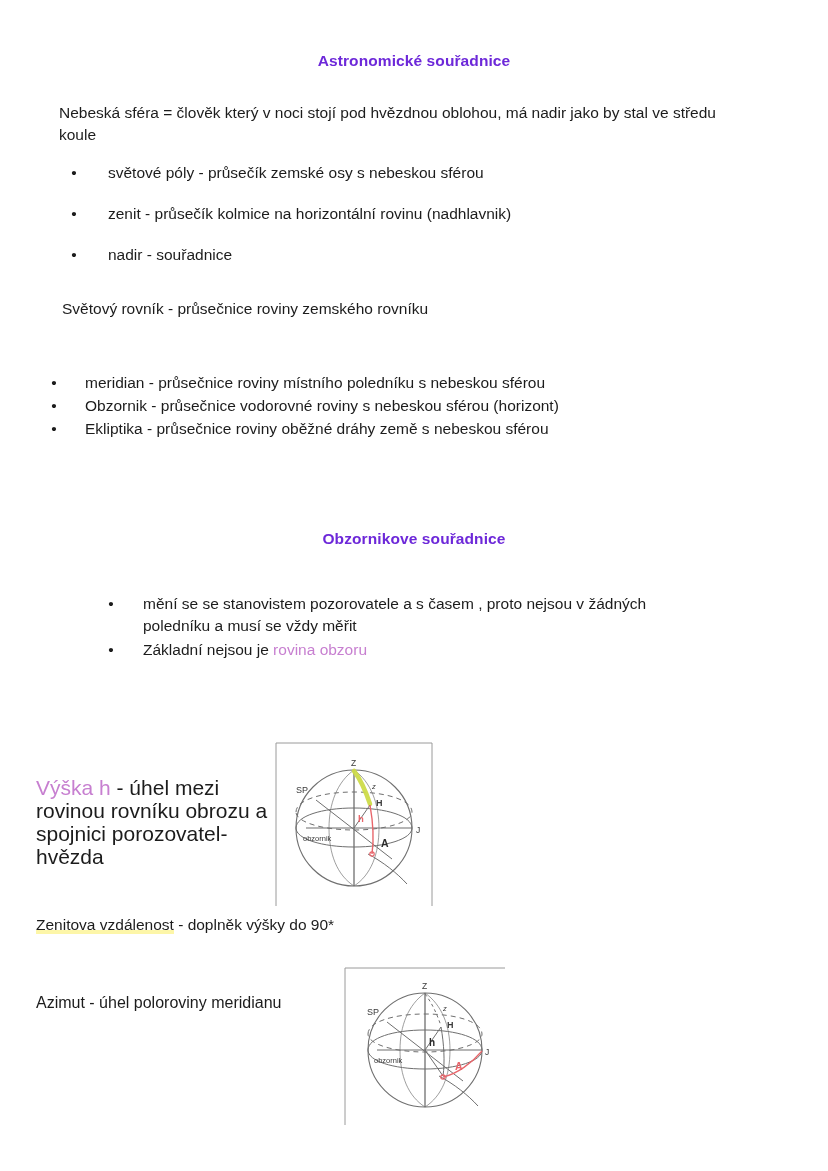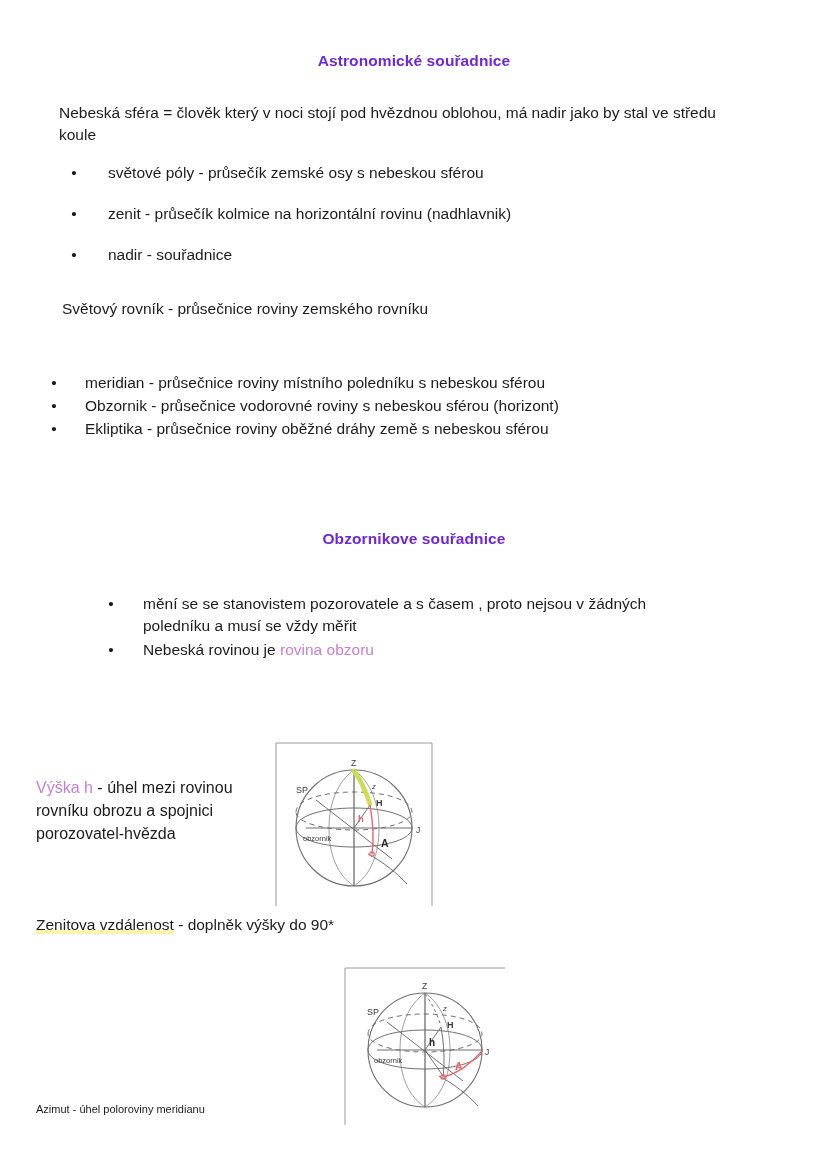--- a/index.html
+++ b/index.html
@@ -101,35 +101,35 @@
     background-image: linear-gradient(to top, #fdf6a8 0px, #fdf6a8 4px, transparent 4px);
     padding-bottom: 1px;
   }
 
   
   #vyska-text {
     position: absolute;
     left: 36px;
     top: 776px;
     width: 240px;
-    font-size: 16px;
+    font-size: 21px;
     line-height: 23px;
   }
   #zenit-text {
     position: absolute;
     left: 36px;
     top: 914px;
     font-size: 15.5px;
     line-height: 22px;
   }
   #azimut-text {
     position: absolute;
     left: 36px;
-    top: 1098px;
-    font-size: 11px;
+    top: 992px;
+    font-size: 16px;
     line-height: 22px;
   }
 
   
   .figure {
     position: absolute;
   }
   #figure-1 {
     left: 275px;
     top: 742px;
@@ -187,21 +187,21 @@
 
   <div class="heading" id="heading-2">Obzornikove souřadnice</div>
 
   <ul class="bullet-list" id="list-horizon">
     <li class="bullet-item">
       <span class="dot">•</span>
       <span class="btxt">mění se se stanovistem pozorovatele a s časem , proto nejsou v žádných poledníku a musí se vždy měřit</span>
     </li>
     <li class="bullet-item">
       <span class="dot">•</span>
-      <span class="btxt"><span>Nebeská rovinou je </span><span class="accent-pink">rovina obzoru</span></span>
+      <span class="btxt"><span>Základní nejsou je </span><span class="accent-pink">rovina obzoru</span></span>
     </li>
   </ul>
 
   <div id="vyska-text"><span class="accent-pink">Výška h</span><span> - úhel mezi rovinou rovníku obrozu a spojnici porozovatel-hvězda</span></div>
 
   <div class="figure" id="figure-1">
     <svg width="159" height="165" viewBox="0 0 159 165" xmlns="http://www.w3.org/2000/svg">
 
       <path d="M1,1 H157 M1,1 V164 M157,1 V164" stroke="#9a9a9a" stroke-width="1" fill="none"></path>
 

